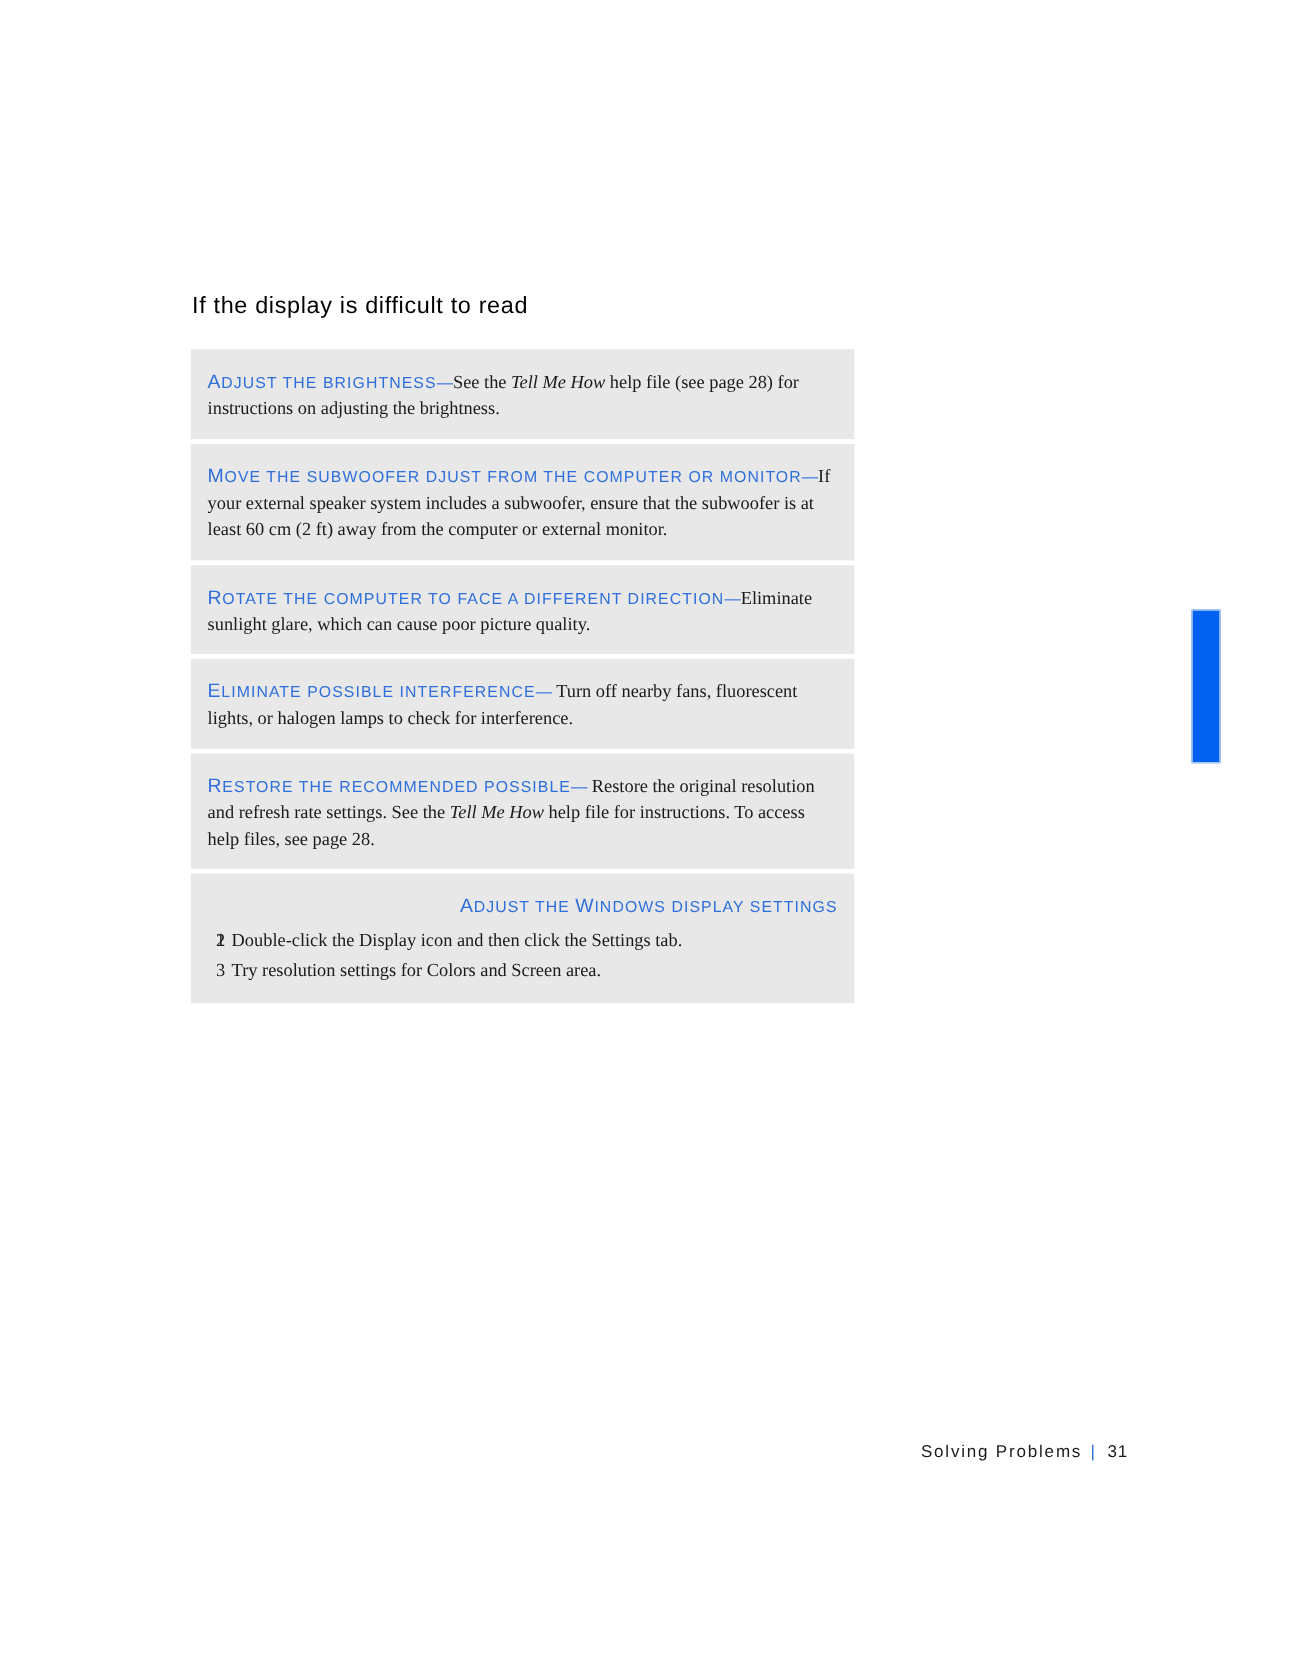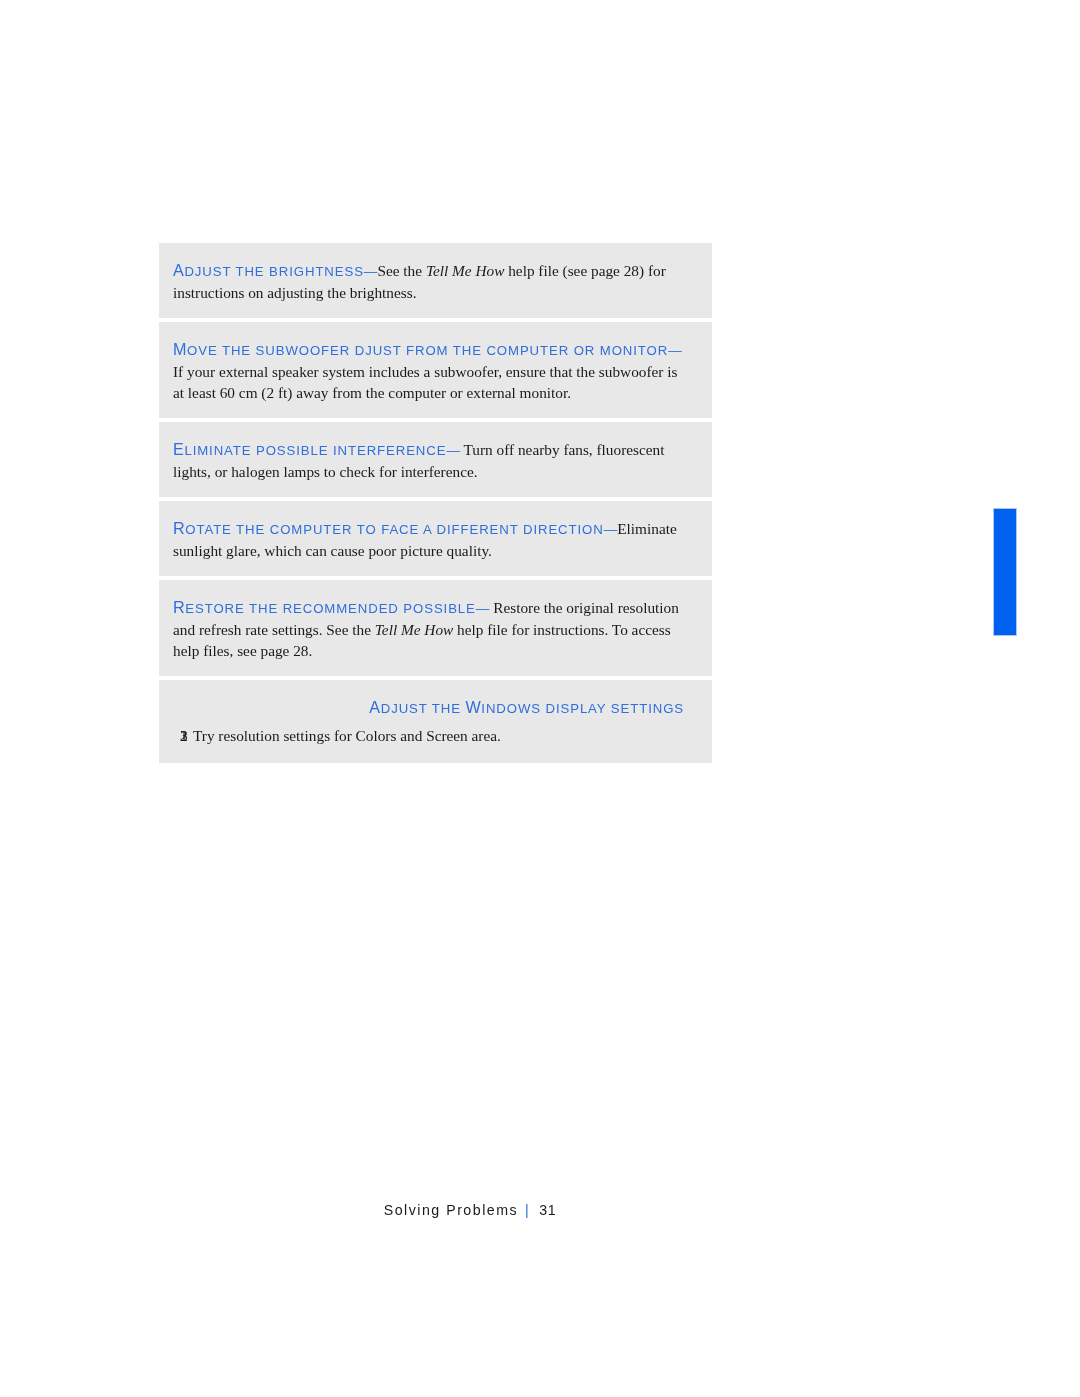--- a/index.html
+++ b/index.html
@@ -38,21 +38,21 @@
     font-weight: 400;
     color: #000000;
     letter-spacing: 0.55px;
     margin: 0 0 24px 1px;
     line-height: 1.25;
   }
 
   
   .tip-box {
     background: #e8e8e8;
-    padding: 16px 28px 14px 14px;
+    padding: 16px 14px 14px 14px;
     margin-bottom: 4px;
     box-sizing: border-box;
   }
 
   .tip-para {
     margin: 0;
     font-family: "Liberation Serif", serif;
     font-size: 15.3px;
     line-height: 1.42;
     color: #1a1a1a;
@@ -115,21 +115,21 @@
     border: 1px solid #a8c8f5;
     box-sizing: border-box;
   }
 
   
   .footer {
     position: absolute;
     left: 0;
     top: 1202px;
     width: 940px;
-    text-align: center;
+    text-align: right;
     font-family: "Liberation Sans", sans-serif;
     font-size: 14.2px;
     letter-spacing: 1.5px;
     color: #1a1a1a;
     white-space: nowrap;
   }
   .footer .sep {
     color: #2f6fdb;
     margin: 0 9px 0 7px;
   }
@@ -137,46 +137,47 @@
     letter-spacing: 0.6px;
   }
 </style>
 </head>
 <body>
 
 <div class="page">
 
   <div class="content">
 
+    <h1 class="section-heading">If the display is difficult to read</h1>
 
     <div class="tip-box">
       <p class="tip-para"><span class="tip-term"><span class="cap">A</span><span>DJUST THE BRIGHTNESS</span></span><span class="dash">—</span><span>See the </span><span class="ital">Tell Me How</span><span> help file (see page 28) for instructions on adjusting the brightness.</span></p>
     </div>
 
     <div class="tip-box">
       <p class="tip-para"><span class="tip-term"><span class="cap">M</span><span>OVE THE SUBWOOFER DJUST FROM THE COMPUTER OR MONITOR</span></span><span class="dash">—</span><span>If your external speaker system includes a subwoofer, ensure that the subwoofer is at least 60 cm (2 ft) away from the computer or external monitor.</span><span class="ital"></span><span></span></p>
     </div>
 
     <div class="tip-box">
-      <p class="tip-para"><span class="tip-term"><span class="cap">E</span><span>LIMINATE POSSIBLE INTERFERENCE</span></span><span class="dash">—</span><span> Turn off nearby fans, fluorescent lights, or halogen lamps to check for interference.</span><span class="ital"></span><span></span></p>
+      <p class="tip-para"><span class="tip-term"><span class="cap">R</span><span>OTATE THE COMPUTER TO FACE A DIFFERENT DIRECTION</span></span><span class="dash">—</span><span>Eliminate sunlight glare, which can cause poor picture quality.</span><span class="ital"></span><span></span></p>
     </div>
 
     <div class="tip-box">
-      <p class="tip-para"><span class="tip-term"><span class="cap">R</span><span>OTATE THE COMPUTER TO FACE A DIFFERENT DIRECTION</span></span><span class="dash">—</span><span>Eliminate sunlight glare, which can cause poor picture quality.</span><span class="ital"></span><span></span></p>
+      <p class="tip-para"><span class="tip-term"><span class="cap">E</span><span>LIMINATE POSSIBLE INTERFERENCE</span></span><span class="dash">—</span><span> Turn off nearby fans, fluorescent lights, or halogen lamps to check for interference.</span><span class="ital"></span><span></span></p>
     </div>
 
     <div class="tip-box">
       <p class="tip-para"><span class="tip-term"><span class="cap">R</span><span>ESTORE THE RECOMMENDED POSSIBLE</span></span><span class="dash">—</span><span> Restore the original resolution and refresh rate settings. See the </span><span class="ital">Tell Me How</span><span> help file for instructions. To access help files, see page 28.</span></p>
     </div>
 
     <div class="tip-box">
       <p class="tip-para proc-heading"><span class="tip-term"><span class="cap">A</span><span>DJUST THE </span><span class="cap">W</span><span>INDOWS DISPLAY SETTINGS</span></span></p>
       <ol class="proc-list">
         <li><span class="num">1</span></li>
-        <li><span class="num">2</span></li>
+        <li><span class="num">2</span><span>Double-click the Display icon and then click the Settings tab.</span></li>
         <li><span class="num">3</span><span>Try resolution settings for Colors and Screen area.</span></li>
       </ol>
     </div>
 
   </div>
 
   <div class="edge-tab"></div>
 
   <div class="footer"><span>Solving Problems</span><span class="sep">|</span><span class="pageno">31</span></div>
 

